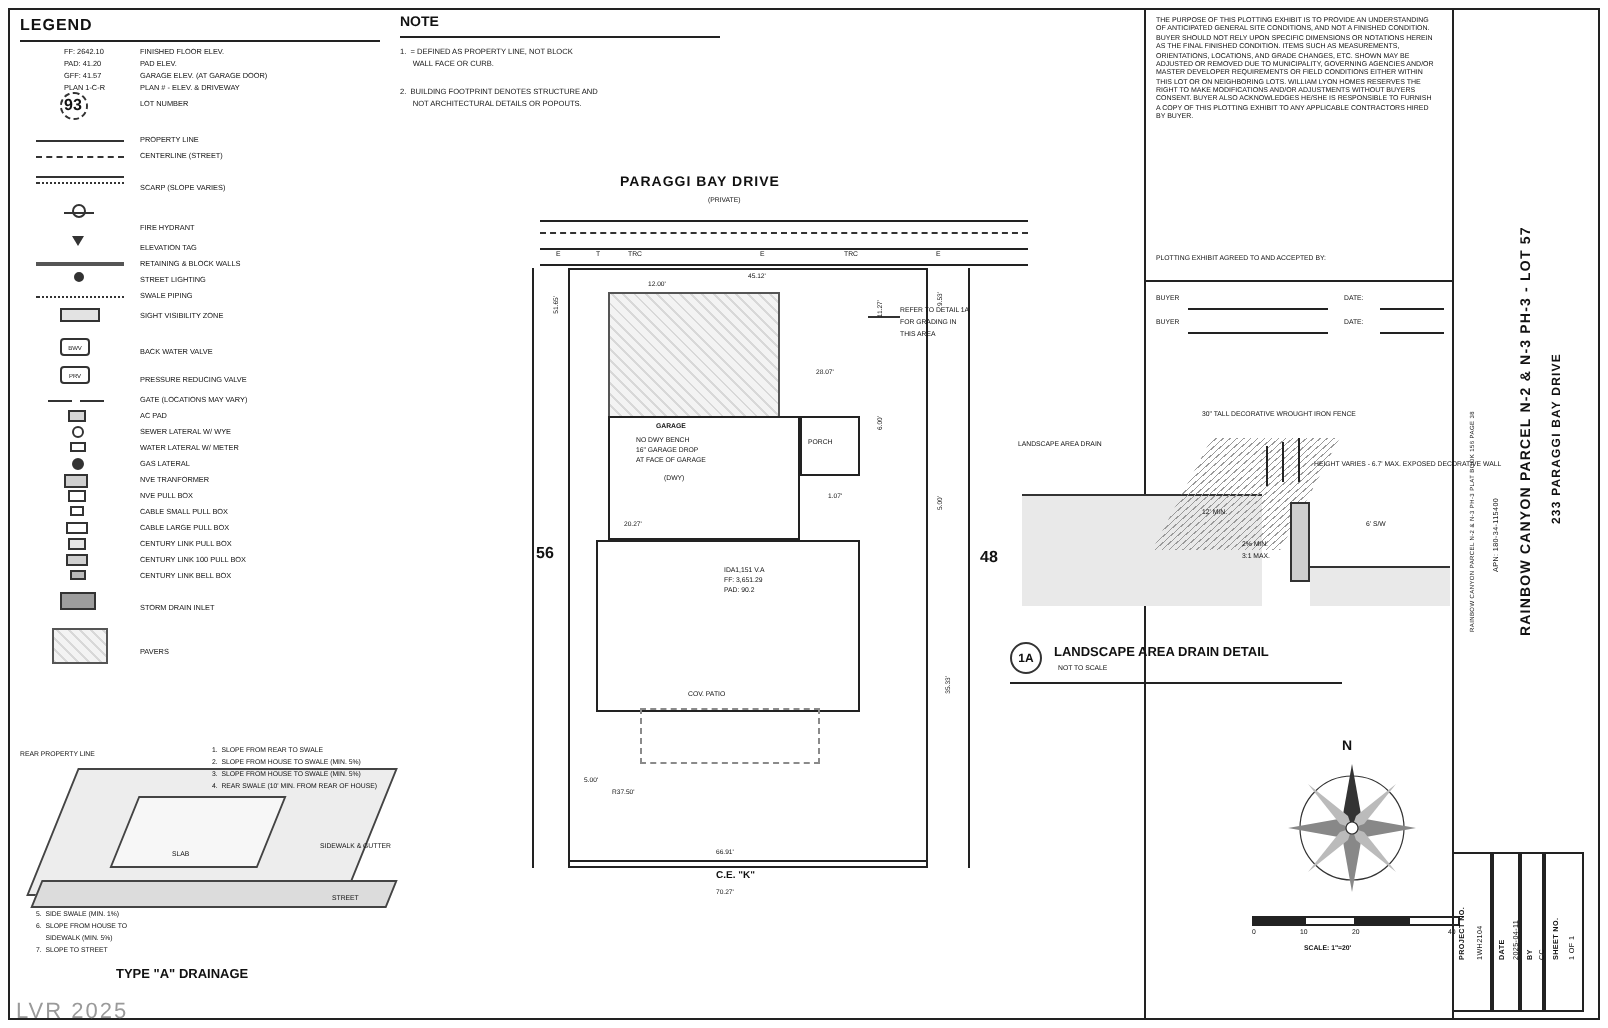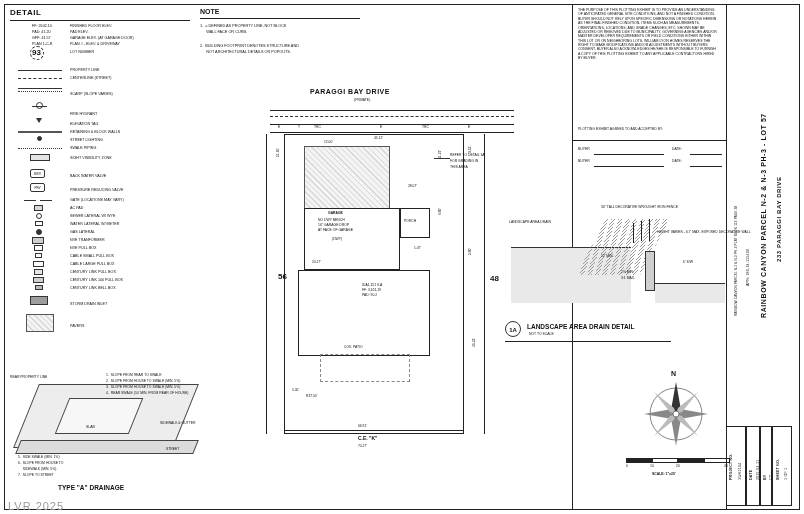--- a/index.html
+++ b/index.html
@@ -116,21 +116,21 @@
 <body>
 
 <div class="sheet">
   <div class="frame"></div>
 
   <div class="vline" style="left:572px; top:5px; width:1px; height:504px;"></div>
   <div class="vline" style="left:726px; top:5px; width:1px; height:504px;"></div>
   <div class="vline" style="left:573px; top:140px; width:153px; height:1px;"></div>
 
   <div id="legend">
-    <div class="t title" style="left:0; top:0;">DETAIL</div>
+    <div class="t title" style="left:0; top:0;">LEGEND</div>
     <div class="legend-rule"></div>
 
     <div class="abbr" style="top:16px;">FF: 2642.10</div>
     <div class="abbr" style="top:22px;">PAD: 41.20</div>
     <div class="abbr" style="top:28px;">GFF: 41.57</div>
     <div class="abbr" style="top:34px;">PLAN 1-C-R</div>
     <div class="t" style="left:22px; top:40px; font-size:8px; font-weight:bold;">93</div>
     <div class="s-circ" style="left:20px; top:38px; width:14px; height:14px; background:transparent; border-style:dashed;"></div>
 
     <div class="leg-row" style="top:16px;">FINISHED FLOOR ELEV.</div>
@@ -254,21 +254,21 @@
     <div class="t tiny" style="left:52px; top:38px;">TRC</div>
     <div class="t tiny" style="left:118px; top:38px;">E</div>
     <div class="t tiny" style="left:160px; top:38px;">TRC</div>
     <div class="t tiny" style="left:206px; top:38px;">E</div>
 
     <div class="lot-line" style="left:22px; top:46px; width:180px; height:300px;"></div>
 
     <div class="lot-line" style="left:4px; top:46px; width:0; height:300px; border-width:0 0 0 1px;"></div>
     <div class="lot-line" style="left:222px; top:46px; width:0; height:300px; border-width:0 0 0 1px;"></div>
 
-    <div class="t lg b" style="left:16px; top:184px;">56</div>
+    <div class="t lg b" style="left:6px; top:184px;">56</div>
     <div class="t lg b" style="left:104px; top:188px;">57</div>
     <div class="t lg b" style="left:228px; top:186px;">48</div>
 
     <div class="hatch" style="left:42px; top:58px; width:86px; height:64px;"></div>
 
     <div class="pad" style="left:42px; top:120px; width:96px; height:62px;"></div>
     <div class="t tiny b" style="left:66px; top:124px;">GARAGE</div>
     <div class="t tiny" style="left:56px; top:131px;">NO DWY BENCH</div>
     <div class="t tiny" style="left:56px; top:136px;">16" GARAGE DROP</div>
     <div class="t tiny" style="left:56px; top:141px;">AT FACE OF GARAGE</div>

